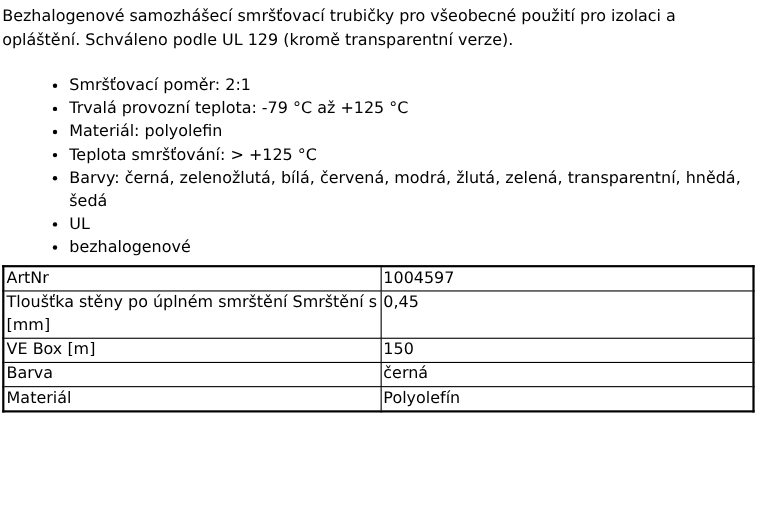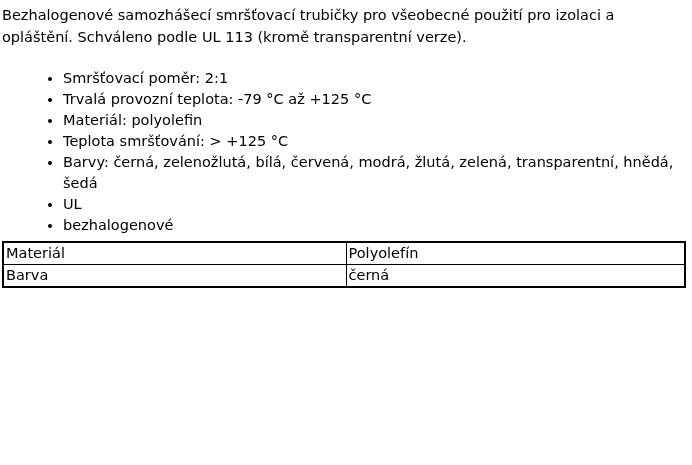--- a/index.html
+++ b/index.html
@@ -41,40 +41,52 @@
     line-height: 21px;
     vertical-align: top;
     overflow: hidden;
   }
   col.c-label { width: 343px; }
   col.c-value { width: 339px; }
 </style>
 </head>
 <body>
 
-<p class="desc">Bezhalogenové samozhášecí smršťovací trubičky pro všeobecné použití pro izolaci a opláštění. Schváleno podle UL 113 (kromě transparentní verze).</p>
+<p class="desc">Bezhalogenové samozhášecí smršťovací trubičky pro všeobecné použití pro izolaci a opláštění. Schváleno podle UL 129 (kromě transparentní verze).</p>
 
 <ul class="features">
   <li>Smršťovací poměr: 2:1</li>
   <li>Trvalá provozní teplota: -79 °C až +125 °C</li>
   <li>Materiál: polyolefin</li>
   <li>Teplota smršťování: &gt; +125 °C</li>
   <li>Barvy: černá, zelenožlutá, bílá, červená, modrá, žlutá, zelená, transparentní, hnědá, šedá</li>
   <li>UL</li>
   <li>bezhalogenové</li>
 </ul>
 
 <table class="spec">
   <colgroup>
     <col class="c-label">
     <col class="c-value">
   </colgroup>
   <tbody>
     <tr>
-      <td>Materiál</td>
-      <td>Polyolefín</td>
+      <td>ArtNr</td>
+      <td>1004597</td>
+    </tr>
+    <tr>
+      <td>Tloušťka stěny po úplném smrštění Smrštění s [mm]</td>
+      <td>0,45</td>
+    </tr>
+    <tr>
+      <td>VE Box [m]</td>
+      <td>150</td>
     </tr>
     <tr>
       <td>Barva</td>
       <td>černá</td>
     </tr>
+    <tr>
+      <td>Materiál</td>
+      <td>Polyolefín</td>
+    </tr>
   </tbody>
 </table>
 
 </body></html>

